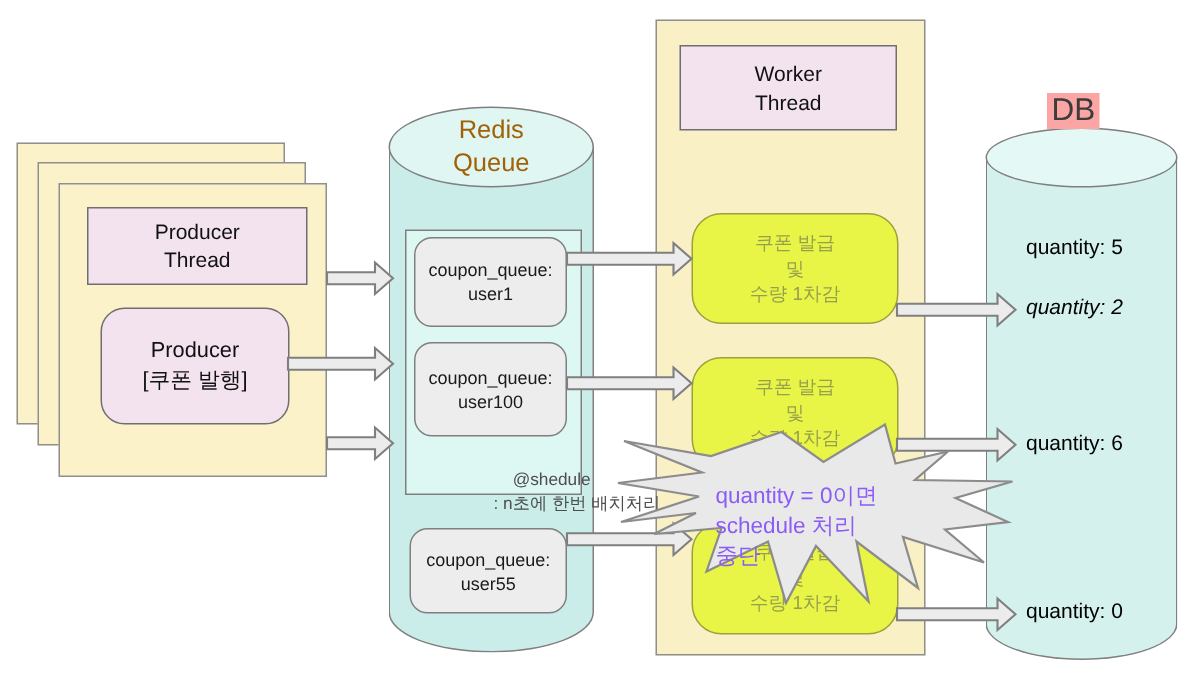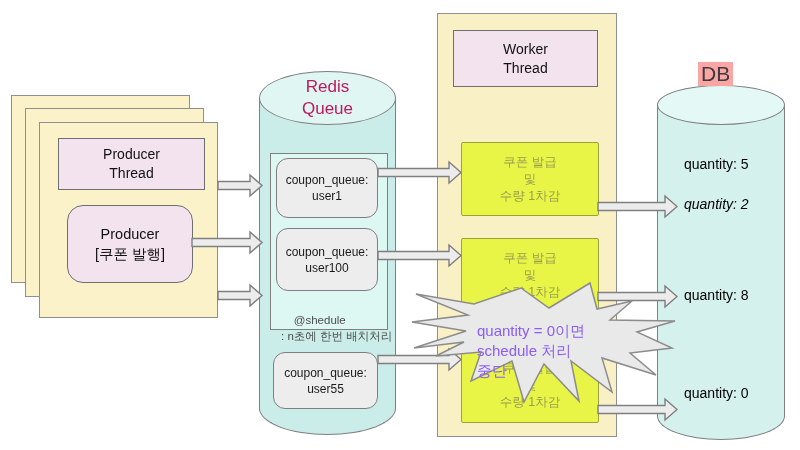--- a/index.html
+++ b/index.html
@@ -14,28 +14,28 @@
 
   
   .stack-layer{background:#FBF2C9;border:1.5px solid #8f8f8f;}
   .pinkbox{background:#F3E3EF;border:1.5px solid #6f6f6f;color:#111;font-size:14px;line-height:19px;}
   .producer-round{background:#F3E3EF;border:1.5px solid #6f6f6f;border-radius:16px;color:#111;font-size:14.5px;line-height:20px;}
 
   
   .cyl-body{border-left:1.5px solid #7f7f7f;border-right:1.5px solid #7f7f7f;border-bottom:1.5px solid #7f7f7f;}
   .redis-body{background:#CBEDEA;border-radius:0 0 69px 69px / 0 0 27px 27px;}
   .redis-top{background:#DFF6F3;border:1.5px solid #7f7f7f;border-radius:50%;}
-  .redis-title{color:#be185d;font-size:17px;line-height:22px;z-index:3;}
+  .redis-title{color:#a16207;font-size:17px;line-height:22px;z-index:3;}
   .redis-inner{background:#DDF7F3;border:1px solid #7f7f7f;}
   .queuebox{background:#EDEDED;border:1.5px solid #7f7f7f;border-radius:12px;font-size:12px;line-height:16px;color:#1a1a1a;z-index:2;}
-  .schedule-note{font-size:11.5px;line-height:16px;color:#4d4d4d;white-space:pre;z-index:2;}
+  .schedule-note{font-size:11.5px;line-height:16px;color:#4d4d4d;white-space:pre;z-index:2;margin-left:48px;}
 
   
   .worker-container{background:#FAF0C6;border:1.5px solid #8f8f8f;}
-  .greenbox{background:#E9F546;border:1.5px solid #9aa23c;border-radius:2px;font-size:12.5px;line-height:17px;color:#97A04E;}
+  .greenbox{background:#E9F546;border:1.5px solid #9aa23c;border-radius:20px;font-size:12.5px;line-height:17px;color:#97A04E;}
 
   
   .db-body{background:#D5F1EE;border-radius:0 0 64px 64px / 0 0 24px 24px;}
   .db-top{background:#E4F8F5;border:1.5px solid #7f7f7f;border-radius:50%;}
   .db-title{color:#3c3c3c;font-size:21px;background:#fca5a5;padding:0 3px;z-index:4;}
   .qty{font-size:14px;color:#000;white-space:nowrap;z-index:3;}
 
   
   svg.arrow{position:absolute;z-index:6;overflow:visible;}
   svg.arrow polygon{fill:#ECECEC;stroke:#7f7f7f;stroke-width:1.4;}
@@ -144,22 +144,22 @@
     </svg>
 
   <div class="abs cyl-body db-body" style="left:657px;top:105px;width:128px;height:335px;"></div>
   <div class="abs db-top" style="left:657px;top:85px;width:128px;height:40px;"></div>
   <div class="abs db-title" style="left:698px;top:62px;">
     <span>DB</span>
   </div>
 
   <div class="abs qty" style="left:684px;top:156px;"><span>quantity: 5</span></div>
   <div class="abs qty" style="left:684px;top:196px;font-style:italic;"><span>quantity: 2</span></div>
-  <div class="abs qty" style="left:684px;top:287px;"><span>quantity: 8</span></div>
-  <div class="abs qty" style="left:684px;top:385px;"><span>quantity: 0</span></div>
+  <div class="abs qty" style="left:684px;top:287px;"><span>quantity: 6</span></div>
+  <div class="abs qty" style="left:684px;top:399px;"><span>quantity: 0</span></div>
 
   <svg id="starburst" width="290" height="137" viewBox="0 0 290 137">
     <polygon points="190,10 197,36 232,28 210,47 275,48 237,59 272,75 230,80 256,102 202,85 212,119 171,88 179,128 144,91 124,129 112,88 71,108 81,79 36,83 64,69 14,75 66,58 12,49 68,42 16,21 74,31 121,15 149,35"></polygon>
   </svg>
   <div class="abs callout-text" style="left:477px;top:301px;">
     <span class="pre">quantity = 0이면
 schedule 처리
 중단</span>
   </div>
 

